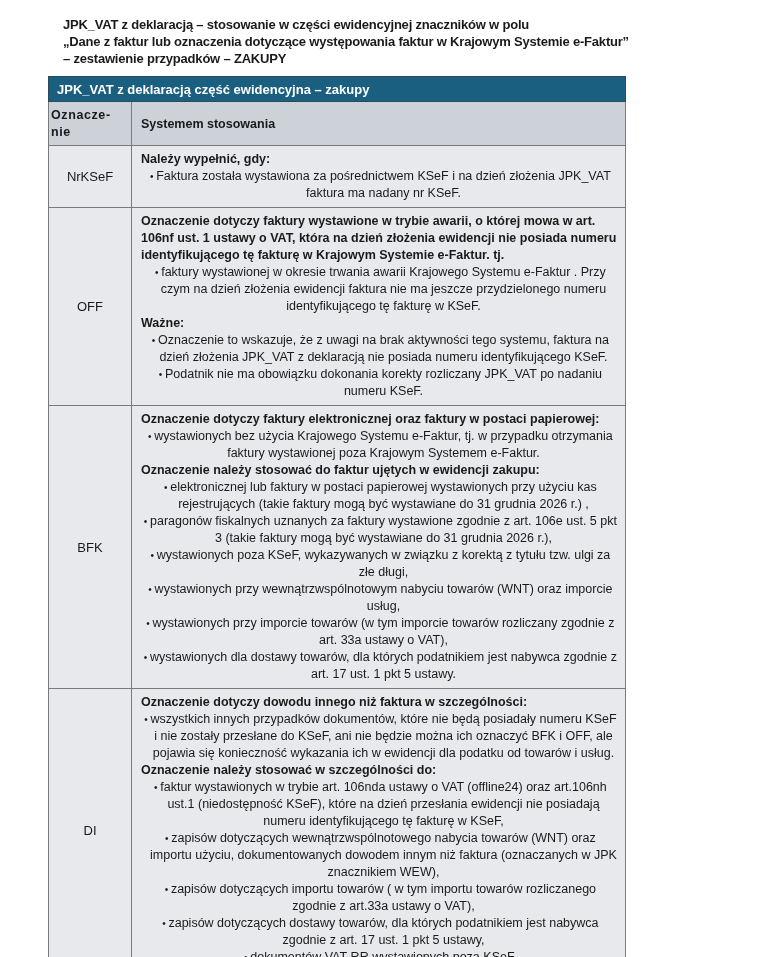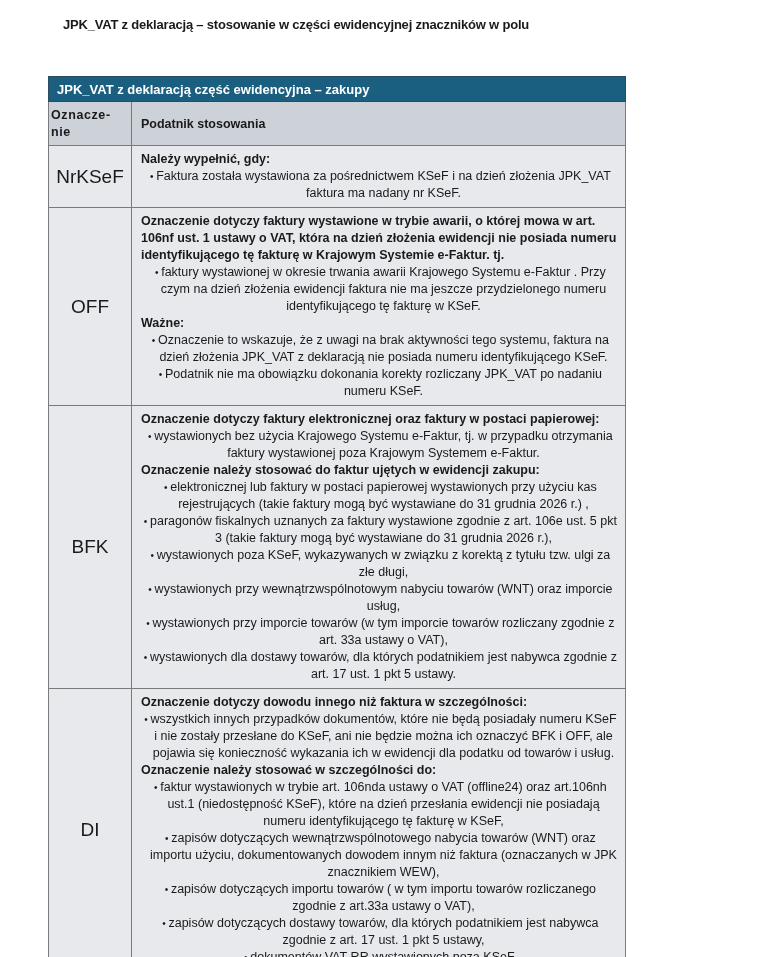--- a/index.html
+++ b/index.html
@@ -6,44 +6,46 @@
   body { width: 770px; height: 957px; position: relative; font-family: "Liberation Sans", sans-serif; color: #1a1a1a; }
   .title { position: absolute; left: 57px; top: 16px; width: 680px; font-size: 13px; line-height: 17px; font-weight: bold; letter-spacing: -0.2px; }
   .title div { white-space: nowrap; margin-left: 6px; }
   .tbl { position: absolute; left: 48px; top: 76px; width: 578px; border-collapse: collapse; font-size: 12.5px; }
   .tbl td { border: 1px solid #7a7a7a; padding: 0; vertical-align: middle; }
   .band { background: #1b5f80; color: #ffffff; font-weight: bold; font-size: 13px; height: 24px; padding-left: 8px !important; border-color: #2d4b5a !important; }
   .colhead td { background: #cdd2d8; height: 43px; font-weight: bold; font-size: 12.5px; }
   .colhead .c1 { padding: 0 2px; line-height: 17px; letter-spacing: 0.6px; }
   .colhead .c2 { padding-left: 9px; }
   .row td { background: #e8e9ec; }
-  .code { width: 82px; text-align: center; font-size: 19px; margin-top: 33px; }
+  .code { width: 82px; text-align: center; font-size: 13px; margin-top: 33px; }
   .cond { padding: 5px 8px 5px 9px !important; line-height: 17px; margin-top: 42px; }
   .bold { font-weight: bold; }
   .bullet { padding-left: 9px; text-indent: -9px; text-align: center; }
   .bullet::before { content: "\2022"; display: inline-block; width: 9px; text-indent: 0; font-size: 10px; }
 </style>
 </head>
 <body>
 
 <div class="title">
   <div>JPK_VAT z deklaracją – stosowanie w części ewidencyjnej znaczników w polu</div>
+  <div>„Dane z faktur lub oznaczenia dotyczące występowania faktur w Krajowym Systemie e-Faktur”</div>
+  <div>– zestawienie przypadków – ZAKUPY</div>
 </div>
 
 <table class="tbl">
   <tbody>
       <tr>
     <td colspan="2" class="band">JPK_VAT z deklaracją część ewidencyjna – zakupy</td>
   </tr>
   <tr class="colhead">
     <td class="c1">
       <div>Oznacze-</div>
       <div>nie</div>
     </td>
-    <td class="c2">Podatnik stosowania</td>
+    <td class="c2">Systemem stosowania</td>
   </tr>
   </tbody>
     <tbody id="rows">
       <tr class="row" style="height: 57px;">
         <td class="code">NrKSeF</td>
         <td class="cond">
           <div class="bold"><span>Należy wypełnić, gdy:</span></div>
           <div class="bullet"><span>Faktura została wystawiona za pośrednictwem KSeF i na dzień złożenia JPK_VAT faktura ma nadany nr KSeF.</span></div>
         </td>
       </tr>

